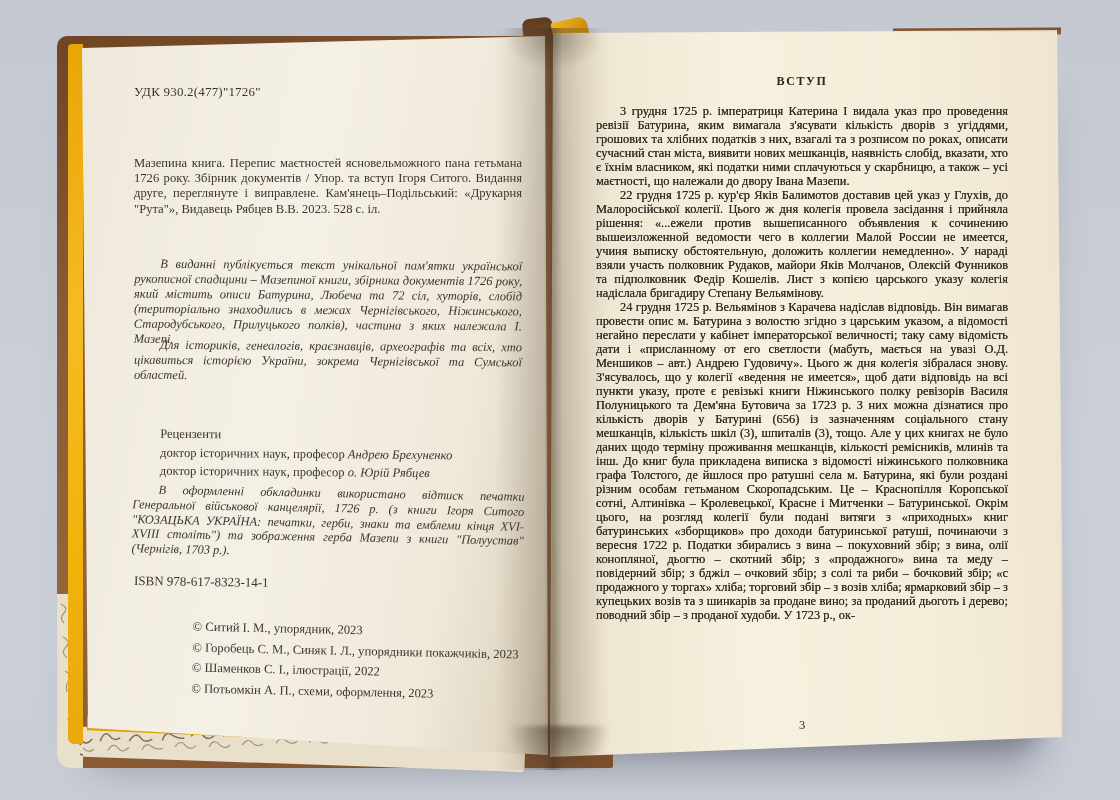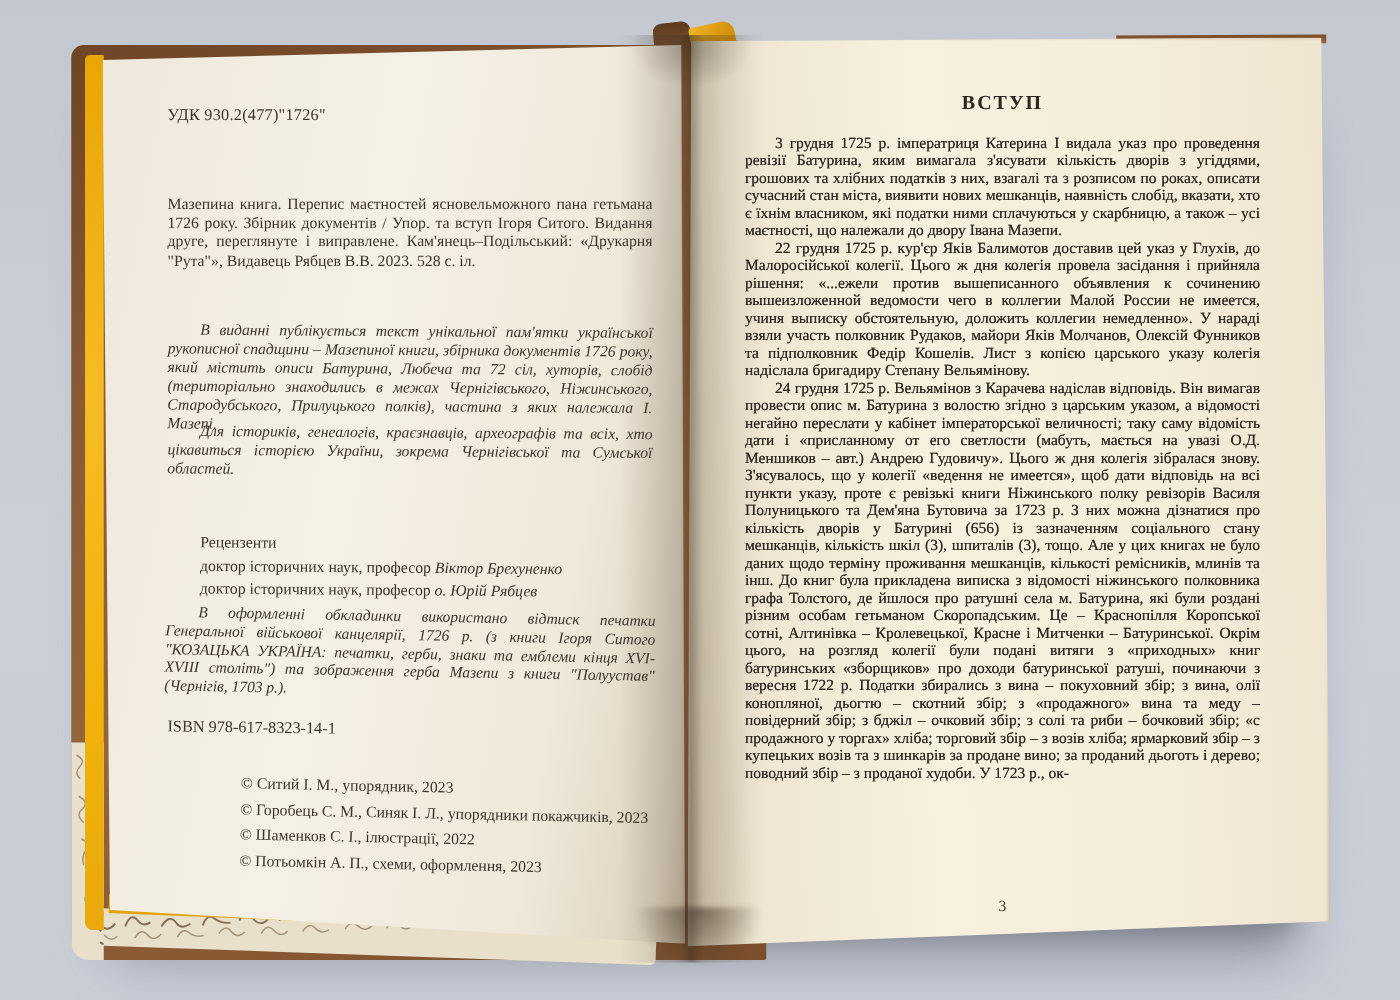--- a/index.html
+++ b/index.html
@@ -61,21 +61,21 @@
   .reviewers{position:absolute;left:78px;top:390px;font-size:12.6px;line-height:18.5px;transform:rotate(.5deg);}
   .reviewers i{font-style:italic;}
   .covernote{position:absolute;left:50px;top:450px;width:392px;margin:0;font-style:italic;
     font-size:12.4px;line-height:14.8px;text-align:justify;text-indent:26px;transform:rotate(1.1deg);}
   .isbn{position:absolute;left:52px;top:538px;font-size:13px;transform:rotate(.8deg);}
   .copyrights{position:absolute;left:110px;top:584px;font-size:12.6px;line-height:20.5px;transform:rotate(1.2deg);}
 
   
   .page-right{color:#2f2922;}
   .rtext{position:absolute;left:46px;top:44px;width:412px;}
-  .vstup{margin:0 0 15px 0;font-size:16px;font-weight:bold;letter-spacing:1.6px;text-align:center;color:#2c2520;}
+  .vstup{margin:0 0 15px 0;font-size:12px;font-weight:bold;letter-spacing:1.6px;text-align:center;color:#2c2520;}
   .body{margin:0;font-size:12.4px;line-height:14px;text-align:justify;text-indent:24px;
     text-shadow:0 0 .4px rgba(43,37,30,.85);}
   .pagenum{position:absolute;left:46px;top:688px;width:412px;text-align:center;font-size:12.5px;}
 </style>
 </head>
 <body>
 
 <div class="scene">
   <div class="book">
     <div class="book-shadow"></div>
@@ -100,21 +100,21 @@
     <div class="bookmark"></div>
     <div class="cover-top-edge"></div>
 
     <div class="page page-left">
       <div class="udk">УДК 930.2(477)"1726"</div>
       <p class="biblio">Мазепина книга. Перепис маєтностей ясновельможного пана гетьмана 1726 року. Збірник документів / Упор. та вступ Ігоря Ситого. Видання друге, переглянуте і виправлене. Кам'янець–Подільський: «Друкарня "Рута"», Видавець Рябцев В.В. 2023. 528 с. іл.</p>
       <p class="ann ann1">В виданні публікується текст унікальної пам'ятки української рукописної спадщини – Мазепиної книги, збірника документів 1726 року, який містить описи Батурина, Любеча та 72 сіл, хуторів, слобід (територіально знаходились в межах Чернігівського, Ніжинського, Стародубського, Прилуцького полків), частина з яких належала І. Мазепі.</p>
       <p class="ann ann2">Для істориків, генеалогів, краєзнавців, археографів та всіх, хто цікавиться історією України, зокрема Чернігівської та Сумської областей.</p>
       <div class="reviewers">
         <div>Рецензенти</div>
-        <div><span>доктор історичних наук, професор </span><i>Віктор Брехуненко</i></div>
+        <div><span>доктор історичних наук, професор </span><i>Андрею Брехуненко</i></div>
         <div><span>доктор історичних наук, професор </span><i>о. Юрій Рябцев</i></div>
       </div>
       <p class="covernote">В оформленні обкладинки використано відтиск печатки Генеральної військової канцелярії, 1726 р. (з книги Ігоря Ситого "КОЗАЦЬКА УКРАЇНА: печатки, герби, знаки та емблеми кінця XVI-XVIII століть") та зображення герба Мазепи з книги "Полуустав" (Чернігів, 1703 р.).</p>
       <div class="isbn">ISBN 978-617-8323-14-1</div>
       <div class="copyrights">
         <div>© Ситий І. М., упорядник, 2023</div>
         <div>© Горобець С. М., Синяк І. Л., упорядники покажчиків, 2023</div>
         <div>© Шаменков С. І., ілюстрації, 2022</div>
         <div>© Потьомкін А. П., схеми, оформлення, 2023</div>
       </div>

